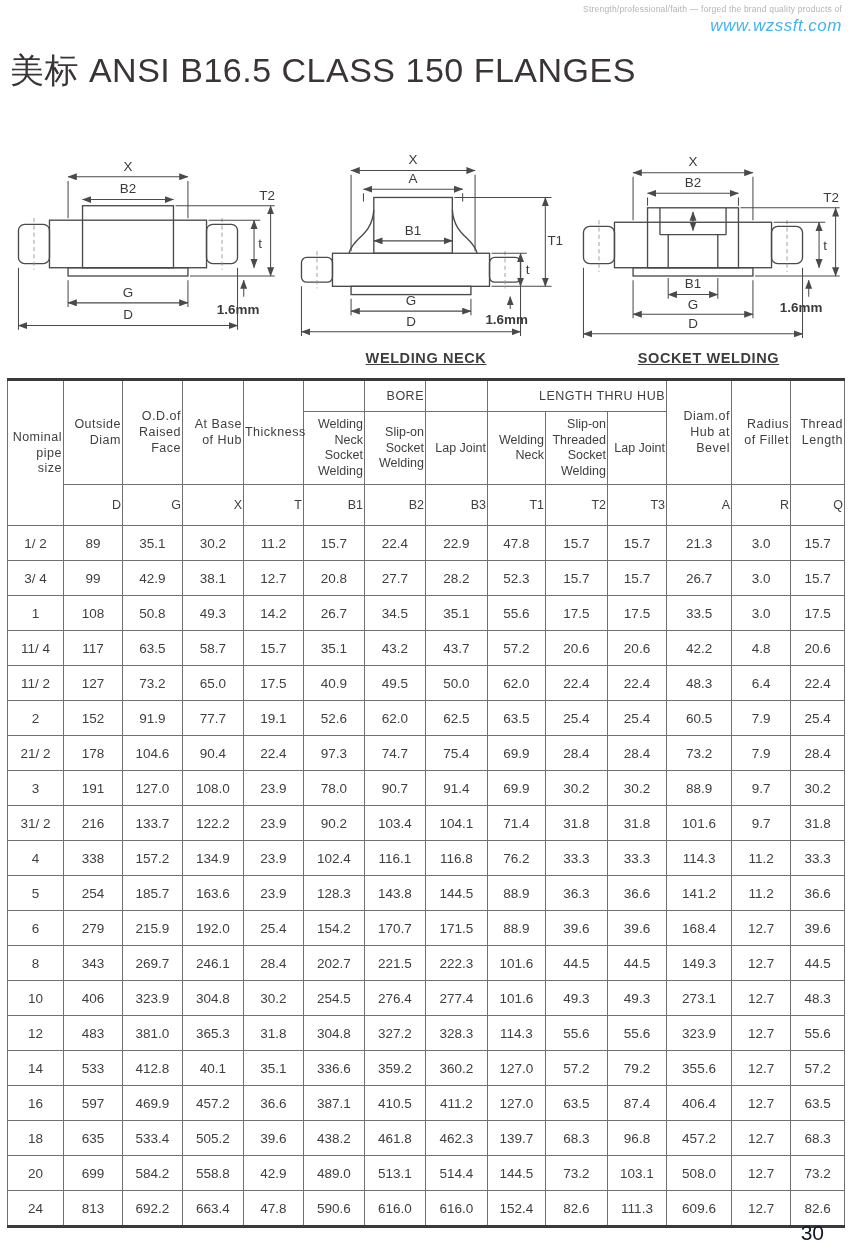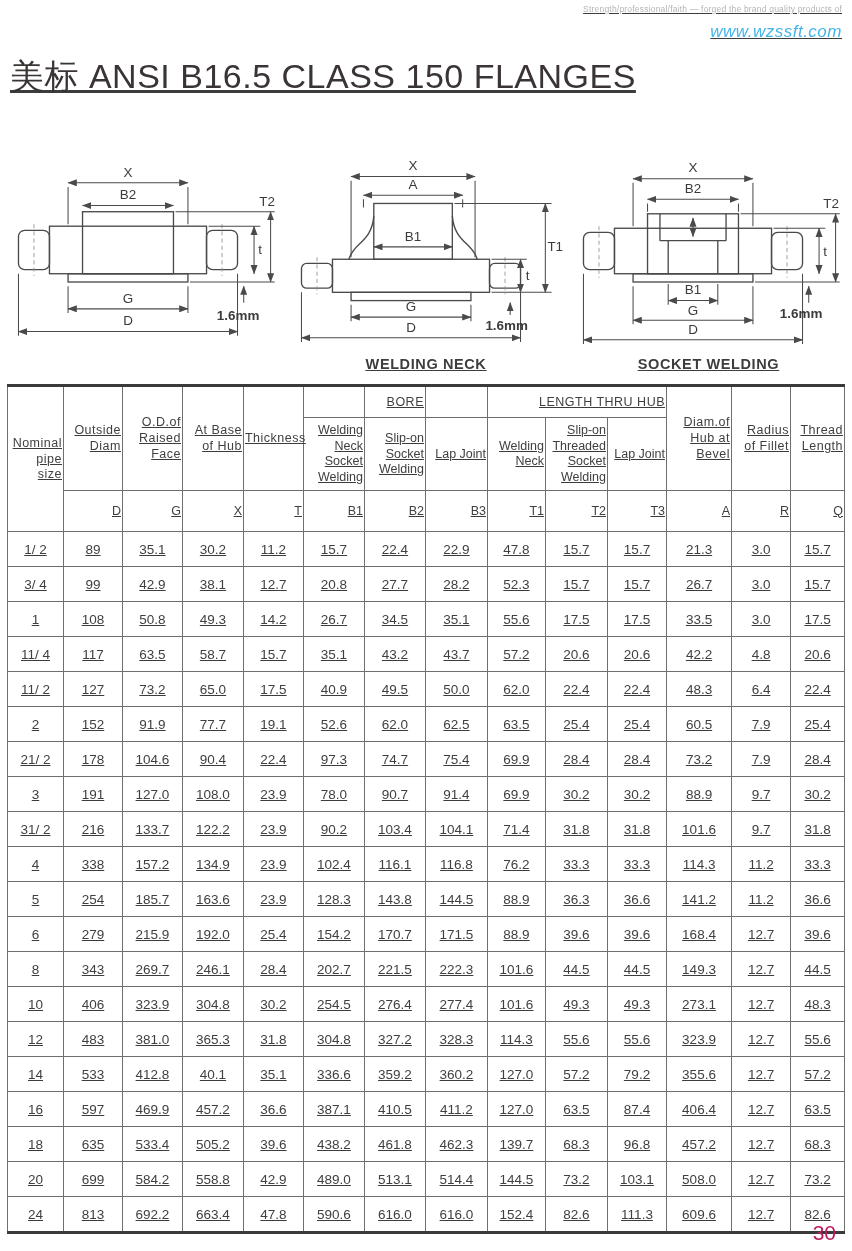--- a/index.html
+++ b/index.html
@@ -4,26 +4,25 @@
 <style>
   html,body{margin:0;padding:0;background:#ffffff;}
   .page{
     position:relative;
     width:852px;height:1251px;
     margin:0 auto;
     background:#ffffff;
     font-family:"Liberation Sans",sans-serif;
     color:#3c3c3c;
     overflow:hidden;
-    text-decoration:underline;
   }
   
   .top-strip{padding:4px 10px 0 0;text-align:right;}
   .tagline{font-size:8.5px;color:#b4b4b4;letter-spacing:.2px;}
-  .website{font-size:17px;color:#45b4e6;font-style:italic;margin-top:8px;letter-spacing:.5px;}
+  .website{font-size:17px;color:#45b4e6;font-style:italic;margin-top:2px;letter-spacing:.5px;}
   
   .title{
     margin:12px 0 0 10px;
     font-size:34px;font-weight:400;color:#3a3434;letter-spacing:.5px;
   }
   
   .diagrams{
     margin-top:58px;
     display:flex;justify-content:space-between;
     padding:0 4px;
@@ -53,22 +52,22 @@
   table.flange thead th{font-size:12.5px;line-height:1.25;text-align:right;}
   tr.group-row th{height:30px;font-size:13px;letter-spacing:.5px;}
   tr.label-row th{height:72px;}
   tr.letter-row th{height:40px;font-size:14.5px;}
   th.hdr-mid{font-size:12px;line-height:1.18;}
   th.hdr-small{font-size:10.5px;line-height:1.18;}
   th.hdr-squish{font-size:11.5px;letter-spacing:-.3px;}
   table.flange tbody td{height:34px;font-size:13.5px;}
   
   .page-number{
-    position:absolute;right:16px;bottom:6px;
-    font-size:21px;color:#be185d;
+    position:absolute;right:28px;bottom:6px;
+    font-size:21px;color:#0f172a;
   }
 </style>
 </head>
 <body>
 
 <div class="page">
 
   <div class="top-strip">
     <div class="tagline">Strength/professional/faith — forged the brand quality products of</div>
     <div class="website">www.wzssft.com</div>

